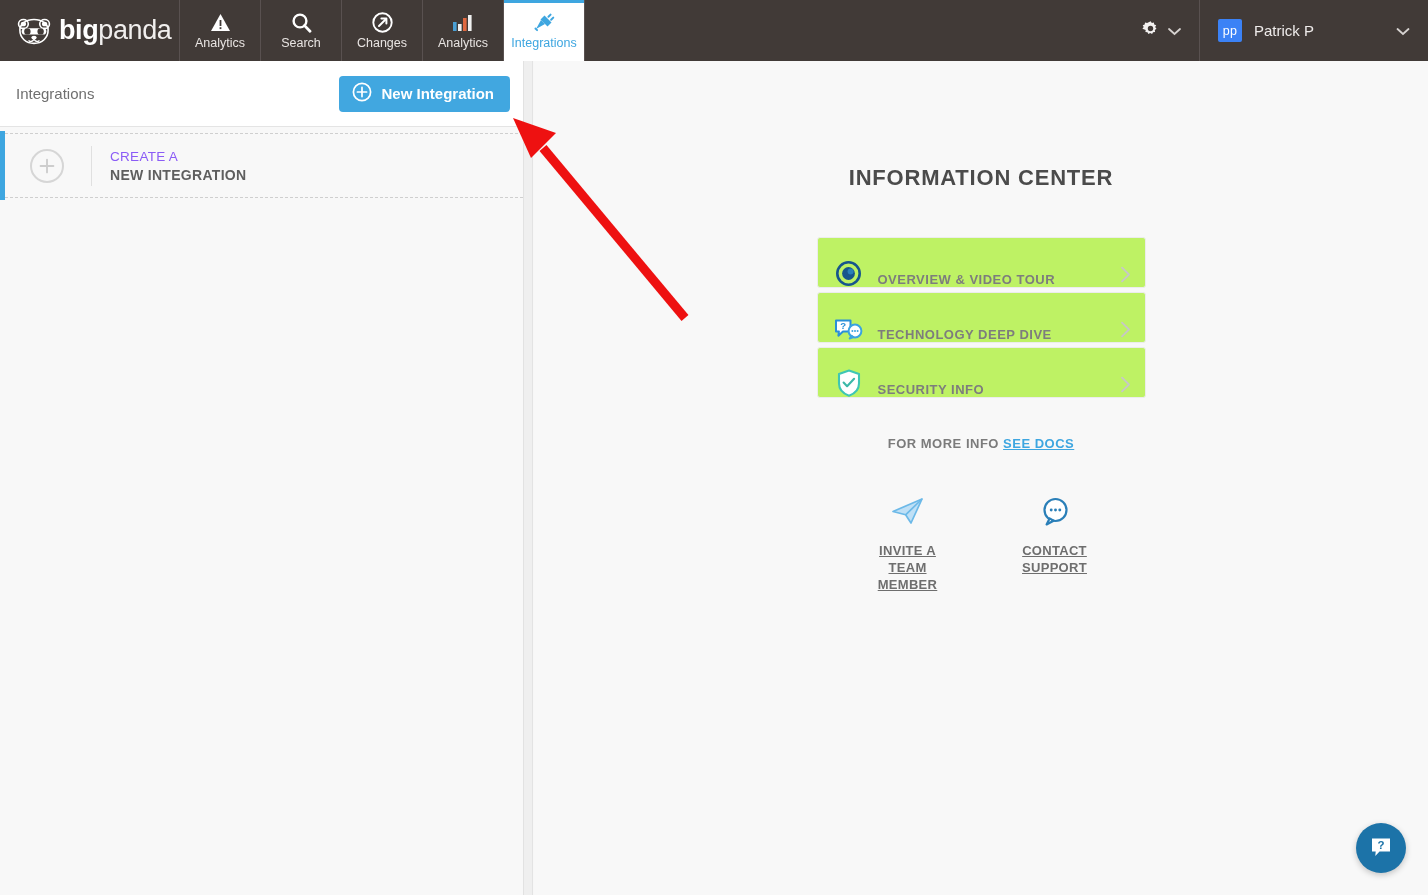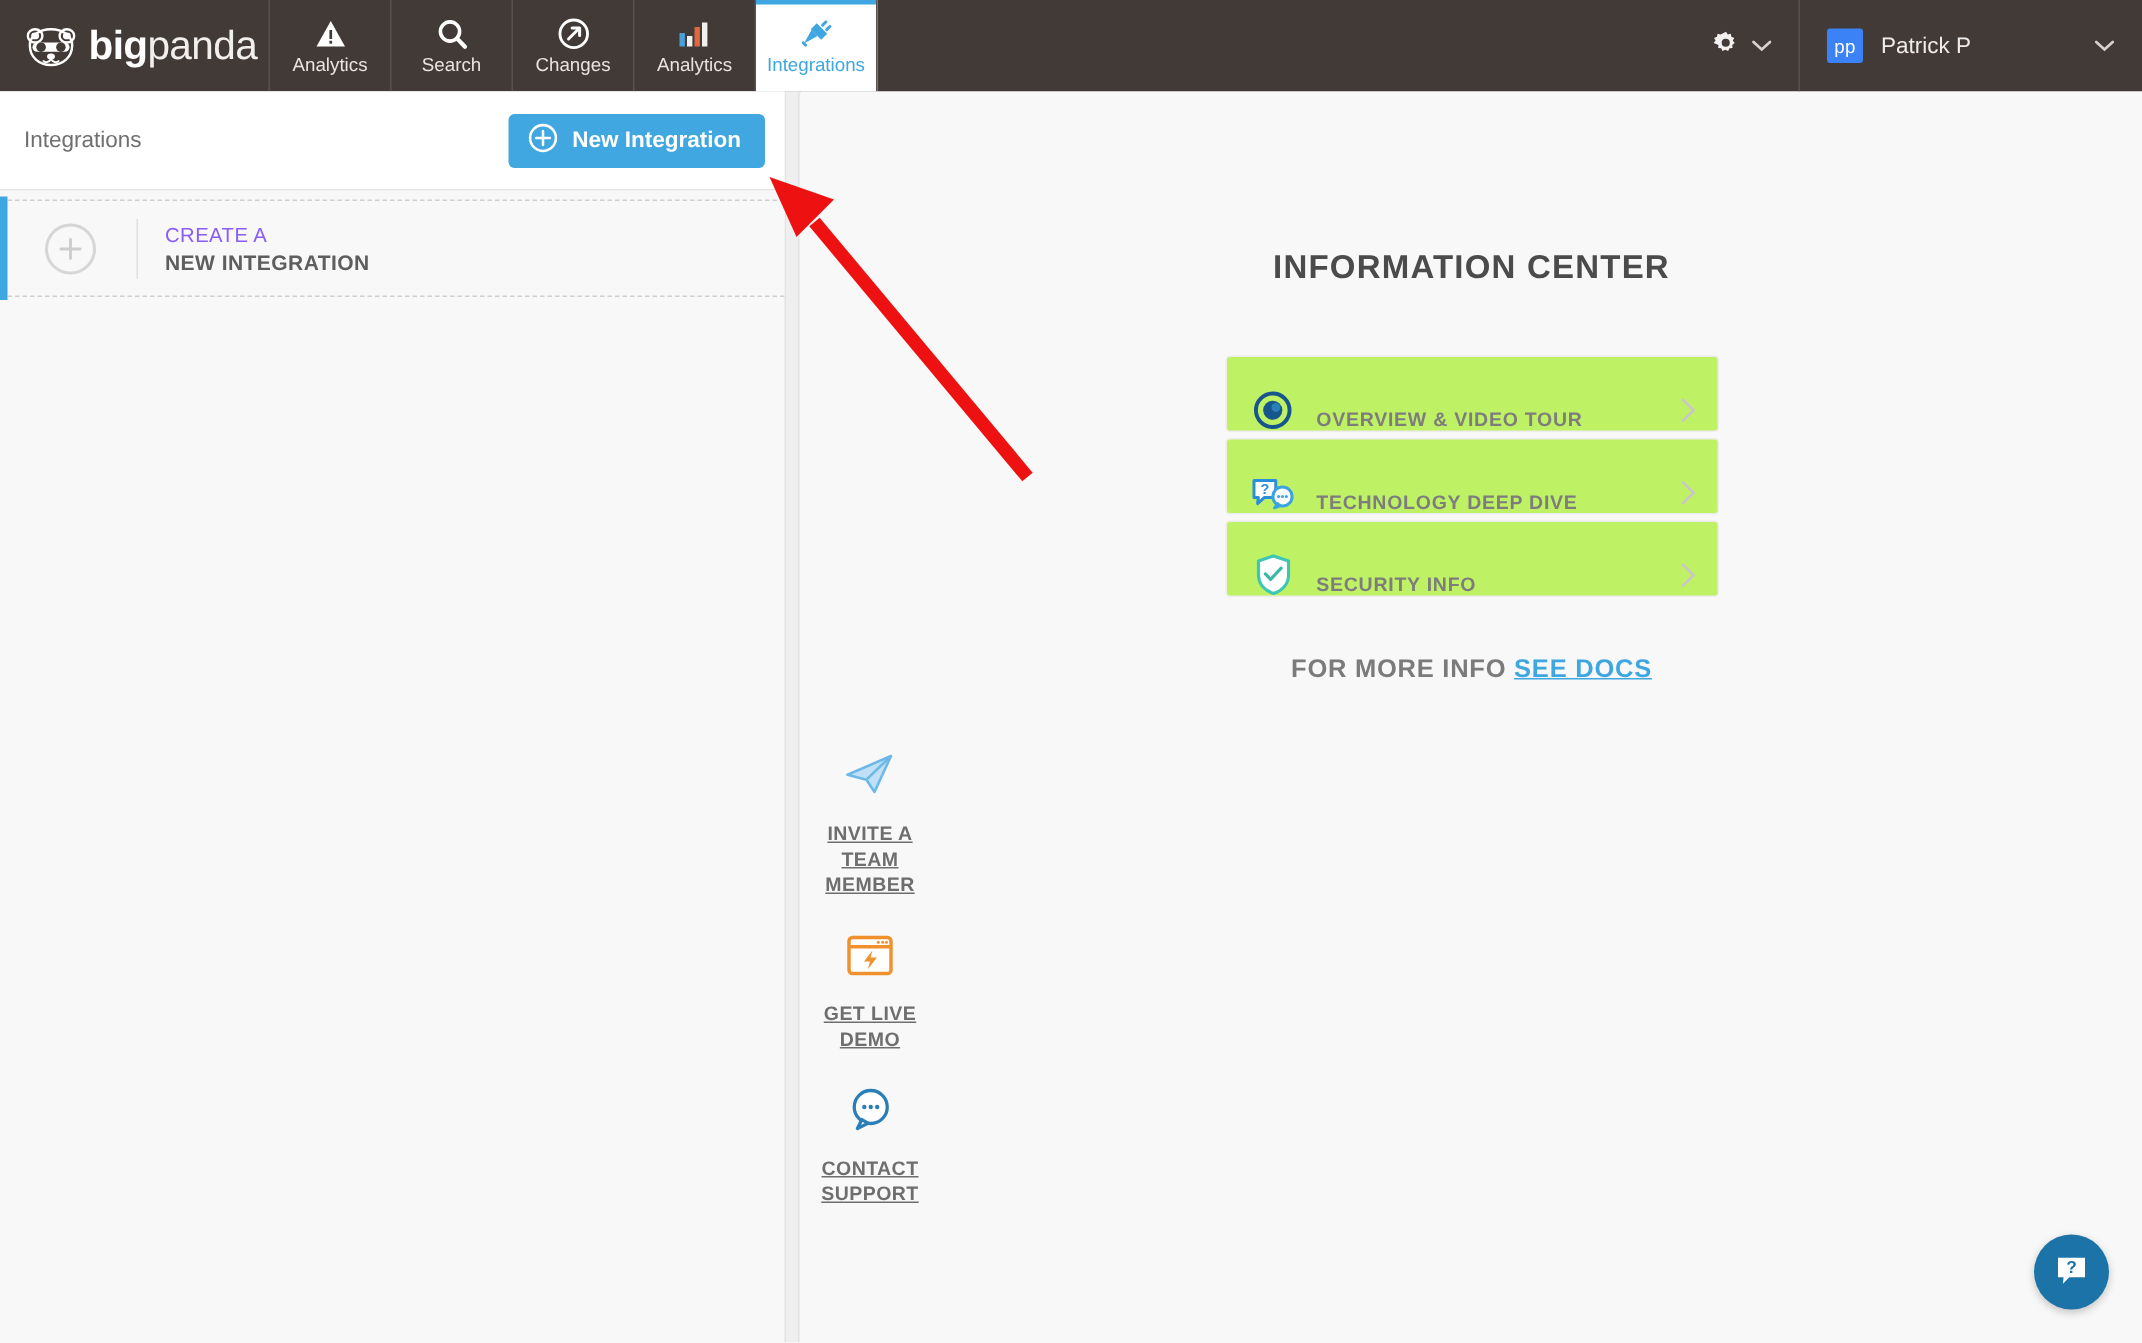--- a/index.html
+++ b/index.html
@@ -128,28 +128,27 @@
     border: 1px solid #ececec; border-radius: 3px;
     display: flex; align-items: flex-end; padding: 0 14px 0 16px;
     margin-bottom: 4px; cursor: pointer;
   }
   .card-ic { width: 30px; flex: 0 0 30px; display: flex; align-items: center; justify-content: center; }
   .card-lbl { margin-left: 14px; font-size: 13px; color: #7d7d7d; font-weight: bold; letter-spacing: .5px; }
   .card-chev { margin-left: auto; color: #c7c7c7; }
 
   .more-info {
     text-align: center; margin-top: 38px;
-    font-size: 17px; font-weight: bold; color: #7b7b7b; letter-spacing: .5px;
+    font-size: 13px; font-weight: bold; color: #7b7b7b; letter-spacing: .5px;
   }
   .more-info a { color: #3ea6e0; text-decoration: underline; }
 
   .quick-links {
-    display: flex; justify-content: center; gap: 20px;
+    display: flex; justify-content: center; gap: 55px;
     margin-top: 43px;
-    flex-direction: column;
   }
   .ql { width: 92px; text-align: center; cursor: pointer; }
   .ql .qic { height: 36px; display: flex; align-items: center; justify-content: center; }
   .ql .qlbl {
     display: inline-block; margin-top: 12px;
     font-size: 13px; color: #6e6e6e; font-weight: bold; letter-spacing: .3px;
     line-height: 17px; text-decoration: underline;
   }
 
   
@@ -382,33 +381,20 @@
       <div class="ql">
         <span class="qic">
           <svg width="34" height="30" viewBox="0 0 34 30">
             <path d="M2 14.5 31 2 20 26l-5.4-8.2z" fill="#bfe0f6" stroke="#6cb9e8" stroke-width="1.7" stroke-linejoin="round"></path>
             <path d="M14.6 17.8 31 2" fill="none" stroke="#6cb9e8" stroke-width="1.7"></path>
           </svg>
         </span>
         <span class="qlbl">INVITE A TEAM MEMBER</span>
       </div>
 
-      <div class="ql">
-        <span class="qic">
-          <svg width="32" height="30" viewBox="0 0 32 30">
-            <rect x="2" y="3" width="28" height="24" rx="2.4" fill="#ffffff" stroke="#f0912d" stroke-width="2.3"></rect>
-            <path d="M2.8 9.2h26.4" stroke="#f0912d" stroke-width="2.3"></path>
-            <circle cx="21.5" cy="6.2" r="1" fill="#f0912d"></circle>
-            <circle cx="24.5" cy="6.2" r="1" fill="#f0912d"></circle>
-            <circle cx="27" cy="6.2" r="1" fill="#f0912d"></circle>
-            <path d="M17.6 11.6 12 19h4l-1.4 5.2 6-7.8h-4.2z" fill="#f0912d"></path>
-          </svg>
-        </span>
-        <span class="qlbl">GET LIVE DEMO</span>
-      </div>
 
       <div class="ql">
         <span class="qic">
           <svg width="30" height="30" viewBox="0 0 30 30">
             <circle cx="15.5" cy="13" r="11" fill="#ffffff" stroke="#2a7fb8" stroke-width="2.2"></circle>
             <path d="M9.6 21.4 6.6 27.4l7-3.6z" fill="#ffffff" stroke="#2a7fb8" stroke-width="2.2" stroke-linejoin="round"></path>
             <circle cx="11.2" cy="13" r="1.45" fill="#2a7fb8"></circle>
             <circle cx="15.5" cy="13" r="1.45" fill="#2a7fb8"></circle>
             <circle cx="19.8" cy="13" r="1.45" fill="#2a7fb8"></circle>
           </svg>

